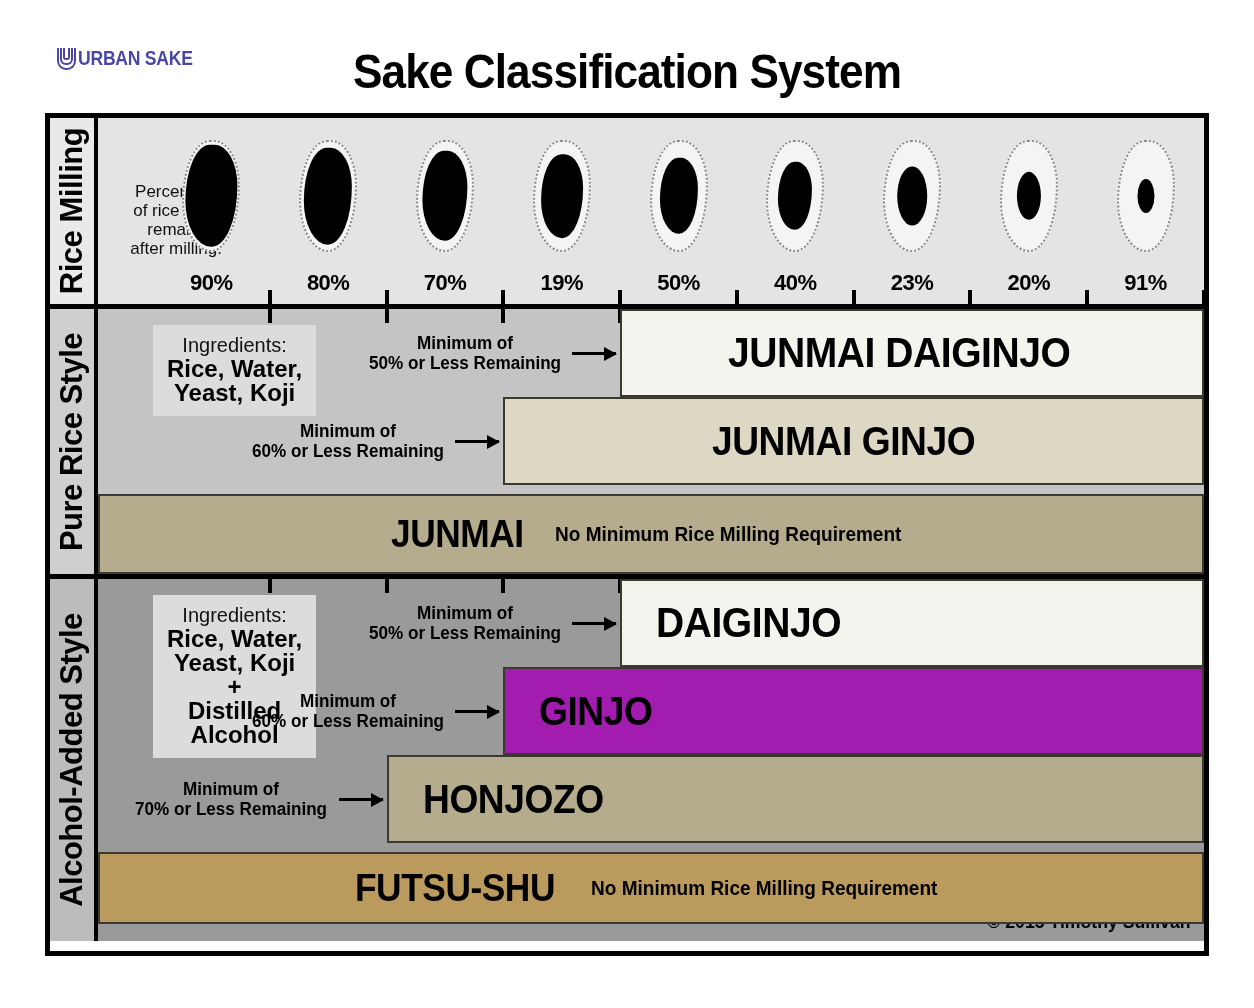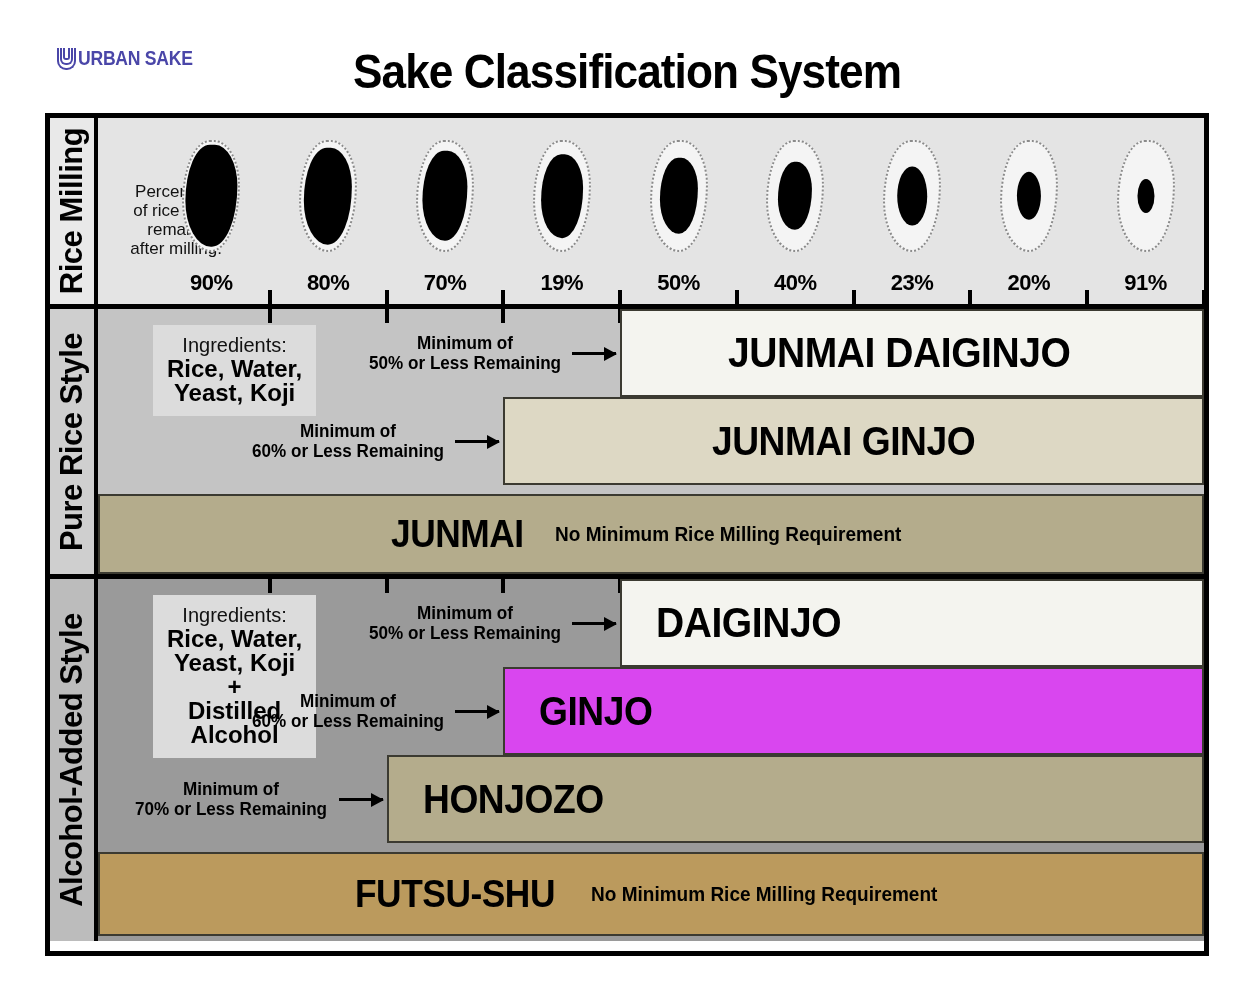--- a/index.html
+++ b/index.html
@@ -361,41 +361,41 @@
           <div class="bar leftpad" style="top: 0px; height: 88px; background: rgb(244, 244, 239); left: 522.111px;">
             <span class="bar-name" style="font-size: 42px;">DAIGINJO</span>
           </div>
           <div class="callout" style="top: 24px; right: 587.889px;">
             <div class="co-text">
               <div>Minimum of</div>
               <div>50% or Less Remaining</div>
             </div>
             <div class="co-arrow"></div>
           </div>
-          <div class="bar leftpad" style="top: 88px; height: 88px; background: #d946ef; left: 405.333px;">
+          <div class="bar leftpad" style="top: 88px; height: 88px; background: #a21caf; left: 405.333px;">
             <span class="bar-name" style="font-size: 40px;">GINJO</span>
           </div>
           <div class="callout" style="top: 112px; right: 704.667px;">
             <div class="co-text">
               <div>Minimum of</div>
               <div>60% or Less Remaining</div>
             </div>
             <div class="co-arrow"></div>
           </div>
           <div class="bar leftpad" style="top: 176px; height: 88px; background: rgb(180, 172, 140); left: 288.556px;">
             <span class="bar-name" style="font-size: 40px;">HONJOZO</span>
           </div>
           <div class="callout" style="top: 200px; right: 821.444px;">
             <div class="co-text">
               <div>Minimum of</div>
               <div>70% or Less Remaining</div>
             </div>
             <div class="co-arrow"></div>
           </div>
-          <div class="bar centered" style="top: 273px; height: 84px; background: rgb(187, 154, 93); left: 0px;">
+          <div class="bar centered" style="top: 273px; height: 72px; background: rgb(187, 154, 93); left: 0px;">
             <span class="bar-name" style="font-size: 38px;">FUTSU-SHU</span>
             <span class="bar-note">No Minimum Rice Milling Requirement</span>
           </div>
         </div>
       <div id="ticks-alc">
           <div class="tick top" style="left: 169.778px;"></div>
           <div class="tick top" style="left: 286.556px;"></div>
           <div class="tick top" style="left: 403.333px;"></div>
           <div class="tick top" style="left: 520.111px;"></div>
           <div class="tick top" style="left: 636.889px;"></div>

